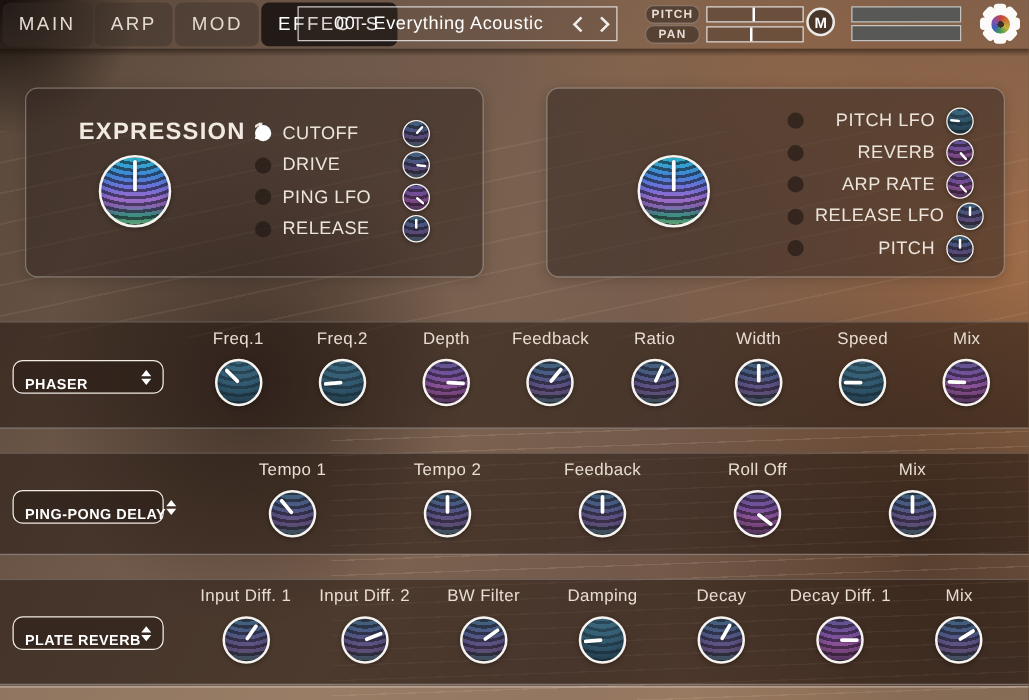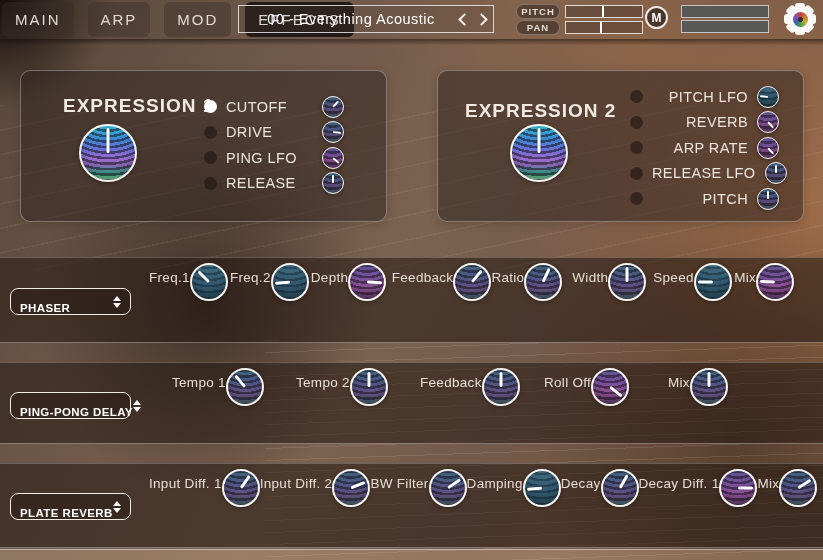--- a/index.html
+++ b/index.html
@@ -21,21 +21,21 @@
   .strings-mid { left:0; right:0; top:105px; height:165px; opacity:.5;
     background:repeating-linear-gradient(168deg, rgba(240,222,200,0.14) 0 1.5px, transparent 1.5px 24px); }
   .strings-low { left:265px; right:0; top:340px; bottom:0; opacity:.75;
     background:repeating-linear-gradient(178deg, rgba(238,218,196,0.17) 0 1px, transparent 1px 12px); }
   .topshadow { left:0; right:0; top:39px; height:6px;
     background:linear-gradient(rgba(22,13,8,0.55), rgba(22,13,8,0)); }
   .footer { position:absolute; left:0; right:0; bottom:0; height:11px;
     background:rgba(222,190,152,0.30); border-top:1px solid rgba(255,255,255,0.45); }
 
   
-  .tabbar { position:absolute; left:2px; top:2px; display:flex; gap:14px; }
+  .tabbar { position:absolute; left:2px; top:2px; display:flex; gap:2px; }
   .tab { padding:9px 13px; border-radius:6px; font-size:15px; letter-spacing:2px;
     color:#e3dad2; background:rgba(58,46,40,0.45); cursor:default; }
   .tab.active { background:rgba(28,22,19,0.92); color:#ffffff; }
   .preset { position:absolute; left:238px; top:5px; width:256px; height:28px;
     border:1px solid rgba(255,255,255,0.75); background:rgba(82,64,54,0.22);
     display:flex; align-items:center; justify-content:center; }
   .preset .plab { font-size:14.5px; letter-spacing:.5px; color:#fff; margin-right:30px; }
   .chevwrap { position:absolute; right:7px; top:0; bottom:0; display:flex; align-items:center; gap:8px; }
   .chev { width:9px; height:9px; border-left:2px solid rgba(255,255,255,0.9); border-bottom:2px solid rgba(255,255,255,0.9); }
   .chev.l { transform:rotate(45deg); }
@@ -115,21 +115,21 @@
     display:flex; align-items:center; justify-content:space-between; padding:0 9px; }
   .b2 .dd { top:29px; } .b3 .dd { top:29px; }
   .ddlabel { font-size:11.5px; font-weight:bold; letter-spacing:.4px; color:#fff; white-space:nowrap;margin-top:12px; }
   .sort { display:flex; flex-direction:column; gap:2px; }
   .sort i { display:block; width:0; height:0; border-left:4.5px solid transparent; border-right:4.5px solid transparent; }
   .sort .up { border-bottom:5px solid #fff; }
   .sort .dn { border-top:5px solid #fff; }
   .cells { position:absolute; top:5px; display:flex; }
   .b1 .cells, .b3 .cells { left:149px; width:666px; }
   .b2 .cells { left:172px; width:620px; }
-  .cell { flex:1; display:flex; flex-direction:row; align-items:center; }
+  .cell { flex:1; display:flex; flex-direction:column; align-items:center; }
   .klabel { font-size:13.5px; height:17px; margin-bottom:7px; color:#e8ddd2;
     letter-spacing:.3px; white-space:nowrap; }
 </style>
 </head>
 <body>
 
 <div class="bgl strings-mid"></div>
 <div class="bgl strings-low"></div>
 <div class="bgl topshadow"></div>
 
@@ -210,21 +210,20 @@
         <div class="prow">
           <div class="radio"></div>
           <div class="plabel">RELEASE</div>
           <div class="knob ksmall v-cool">
             <div class="ptr" style="transform: translateX(-50%) rotate(-180deg);"></div>
           </div>
         </div>
       </div>
     </div>
     <div class="panel p1">
-      <div class="ptitle">EXPRESSION 2</div>
       <div class="knob kbig v-bright">
         <div class="ptr" style="transform: translateX(-50%) rotate(-180deg);"></div>
       </div>
       <div class="rows">
         <div class="prow">
           <div class="radio"></div>
           <div class="plabel">PITCH LFO</div>
           <div class="knob ksmall v-blue">
             <div class="ptr" style="transform: translateX(-50%) rotate(-263deg);"></div>
           </div>

